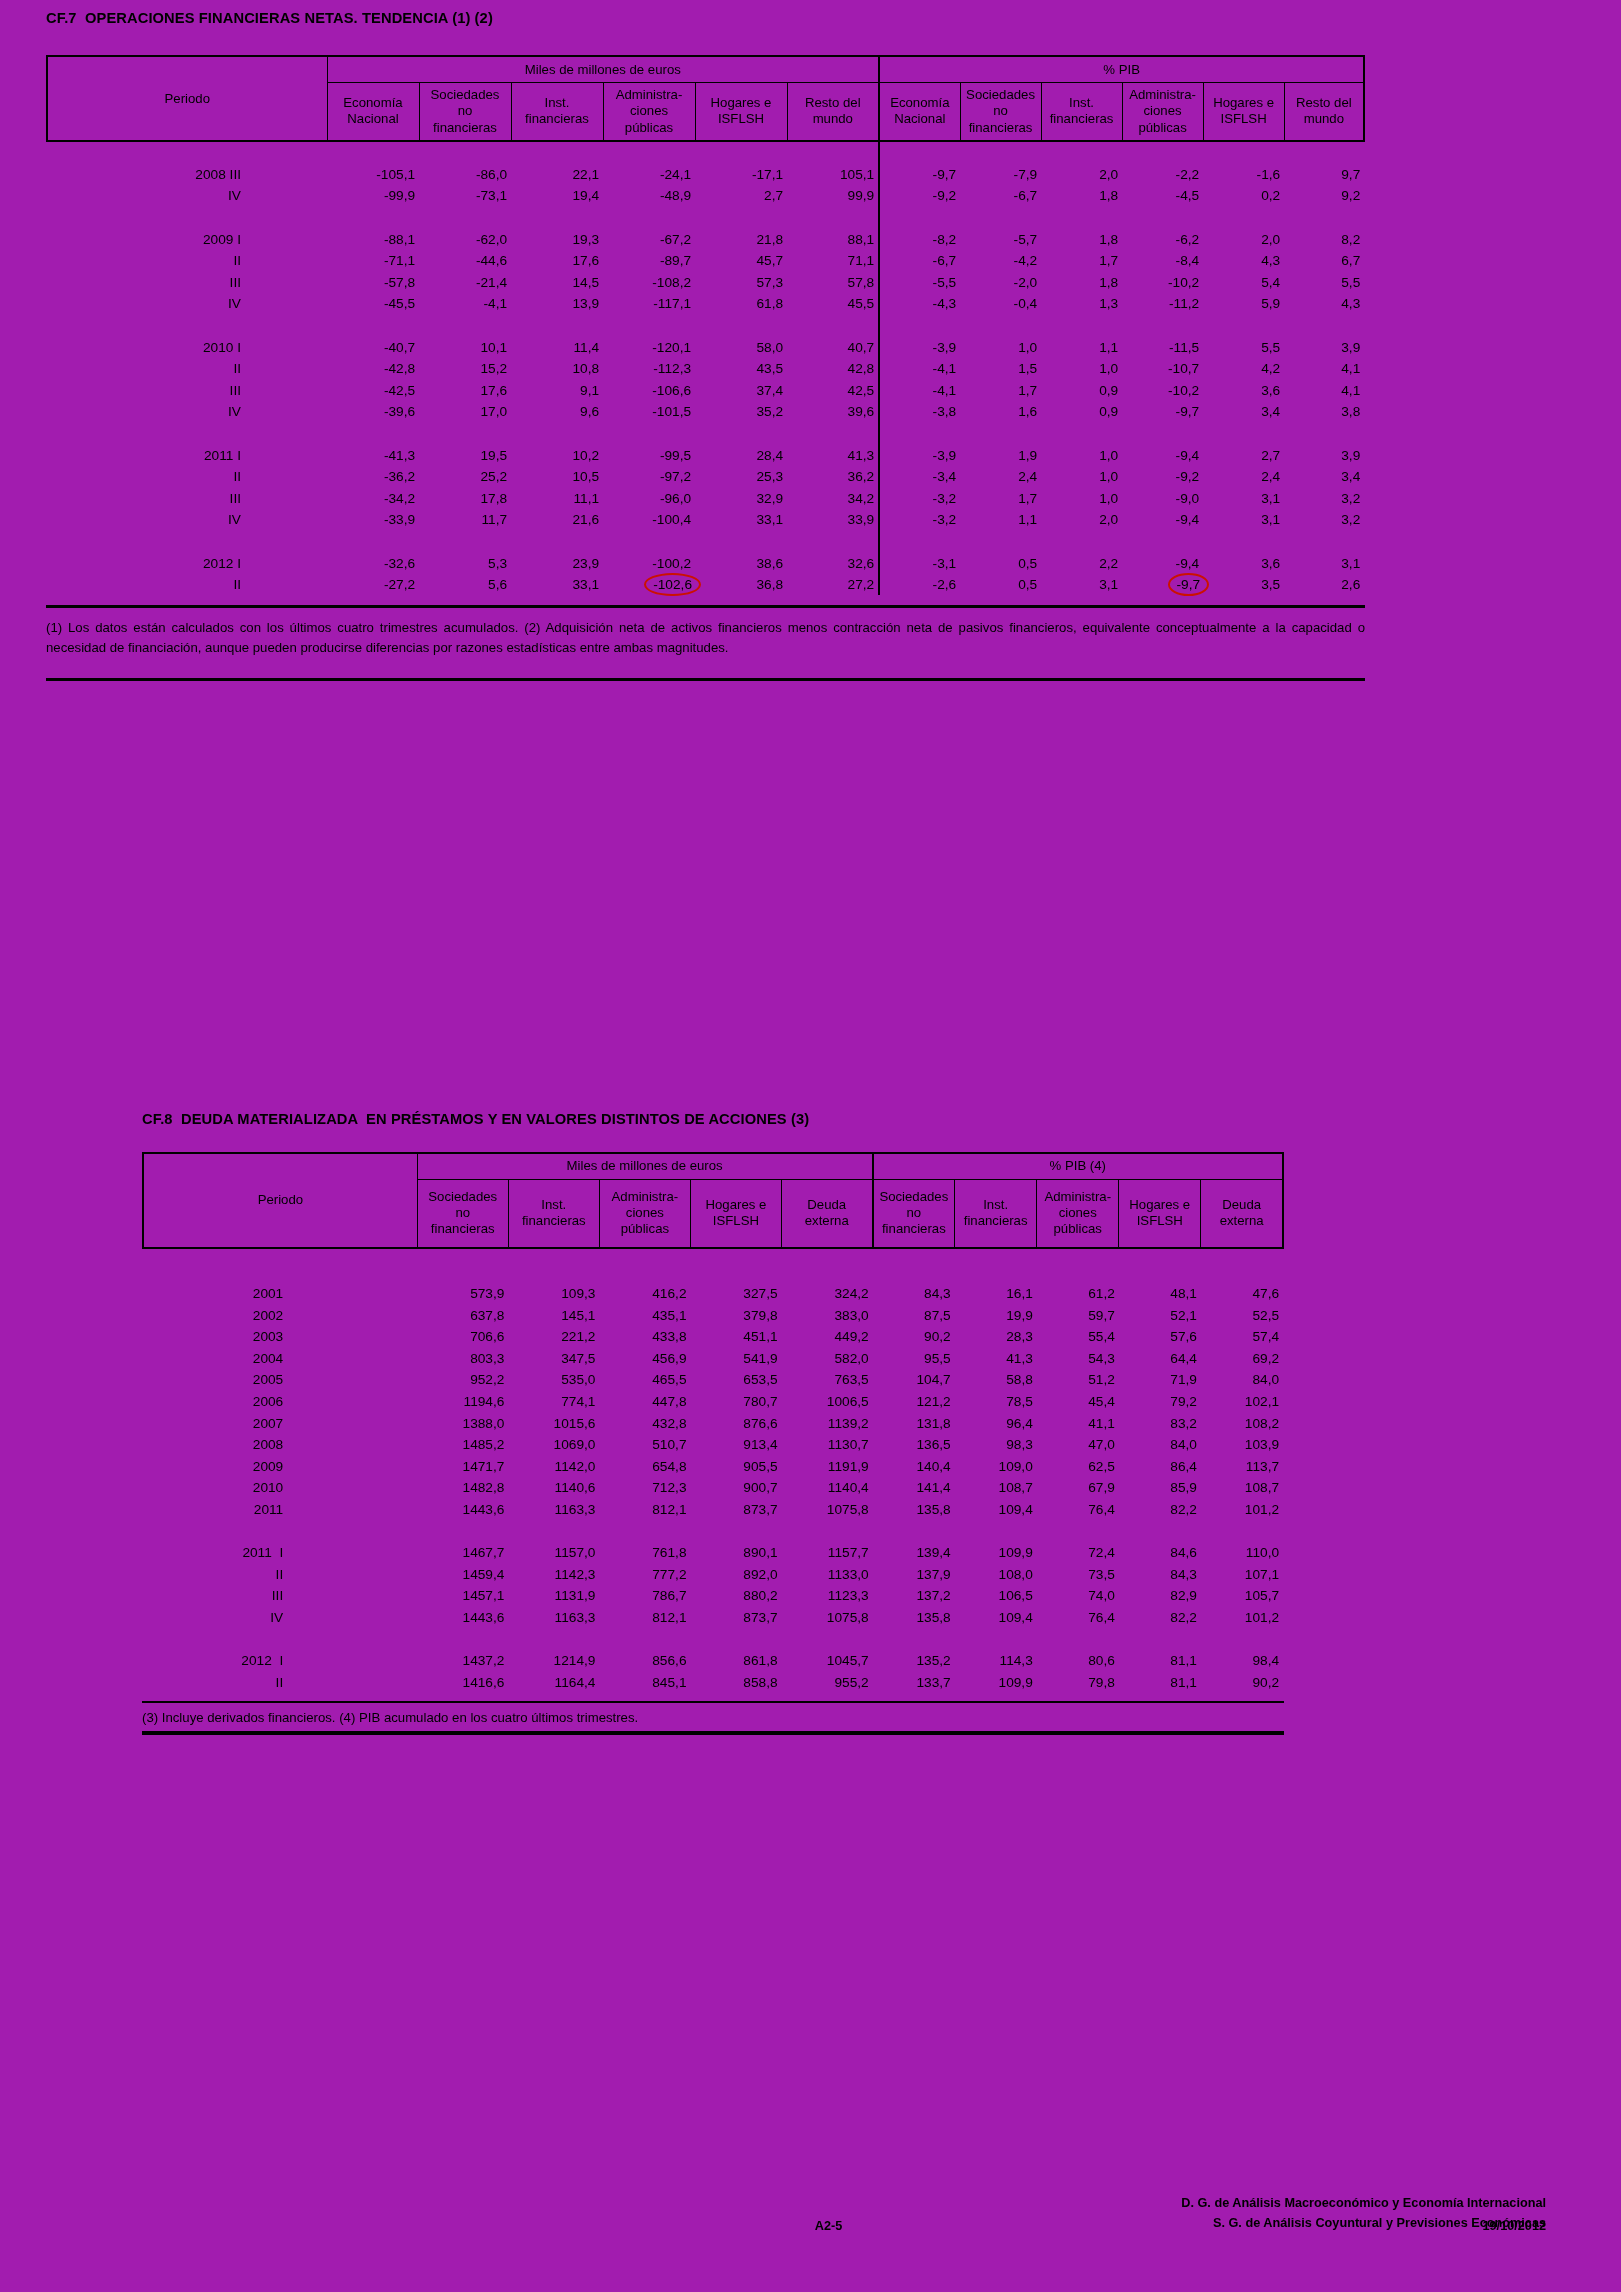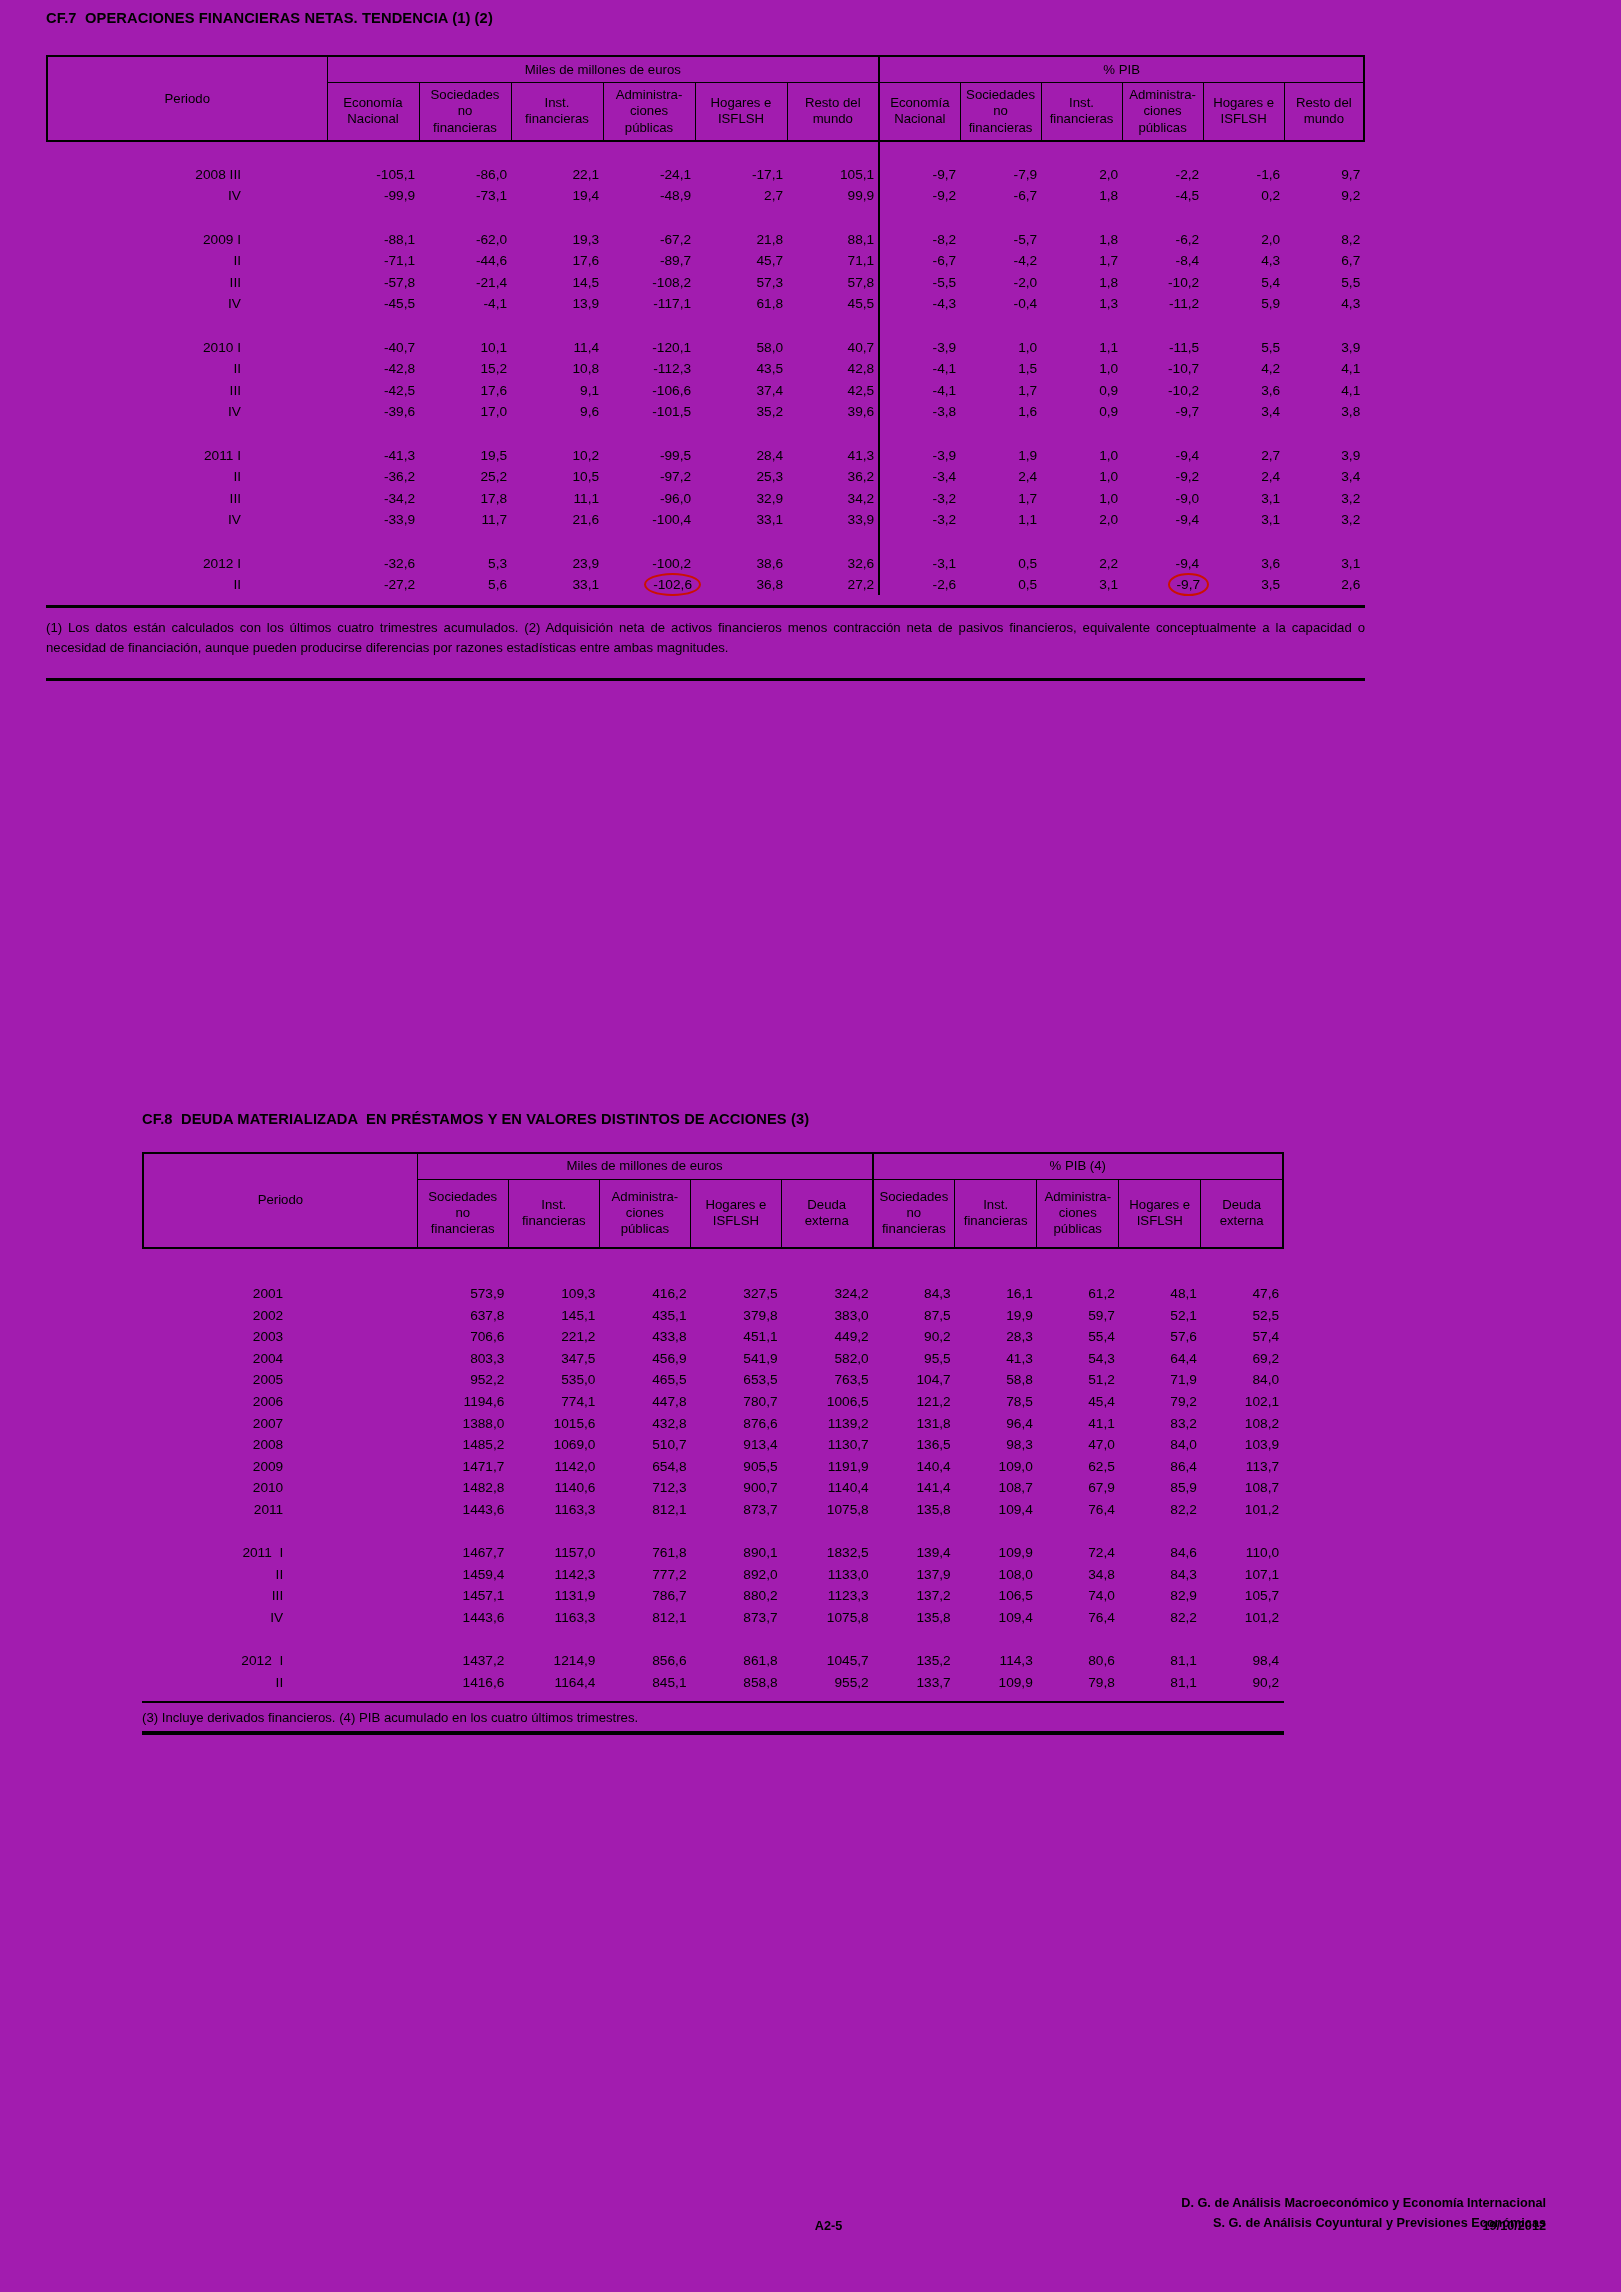--- a/index.html
+++ b/index.html
@@ -663,37 +663,37 @@
             <td></td>
             <td></td>
             <td></td>
           </tr>
           <tr>
             <td class="period">2011  I</td>
             <td class="num">1467,7</td>
             <td class="num">1157,0</td>
             <td class="num">761,8</td>
             <td class="num">890,1</td>
-            <td class="num">1832,5</td>
+            <td class="num">1157,7</td>
             <td class="num">139,4</td>
             <td class="num">109,9</td>
             <td class="num">72,4</td>
             <td class="num">84,6</td>
             <td class="num">110,0</td>
           </tr>
           <tr>
             <td class="period">II</td>
             <td class="num">1459,4</td>
             <td class="num">1142,3</td>
             <td class="num">777,2</td>
             <td class="num">892,0</td>
             <td class="num">1133,0</td>
             <td class="num">137,9</td>
             <td class="num">108,0</td>
-            <td class="num">34,8</td>
+            <td class="num">73,5</td>
             <td class="num">84,3</td>
             <td class="num">107,1</td>
           </tr>
           <tr>
             <td class="period">III</td>
             <td class="num">1457,1</td>
             <td class="num">1131,9</td>
             <td class="num">786,7</td>
             <td class="num">880,2</td>
             <td class="num">1123,3</td>

